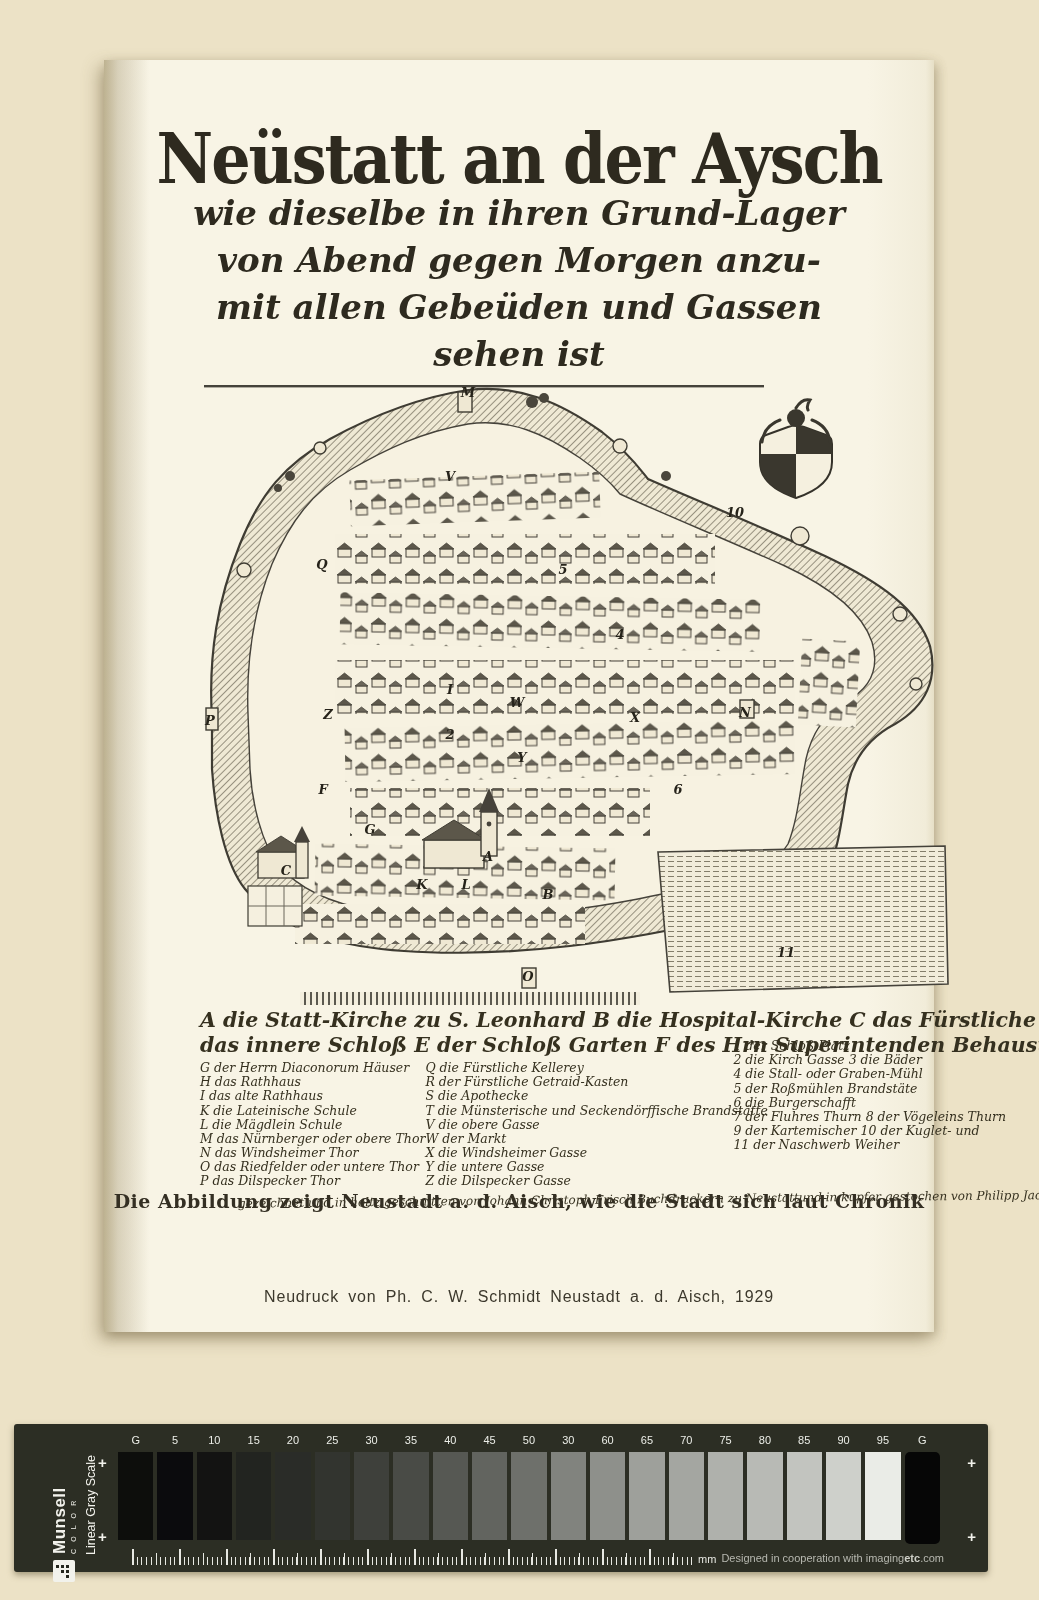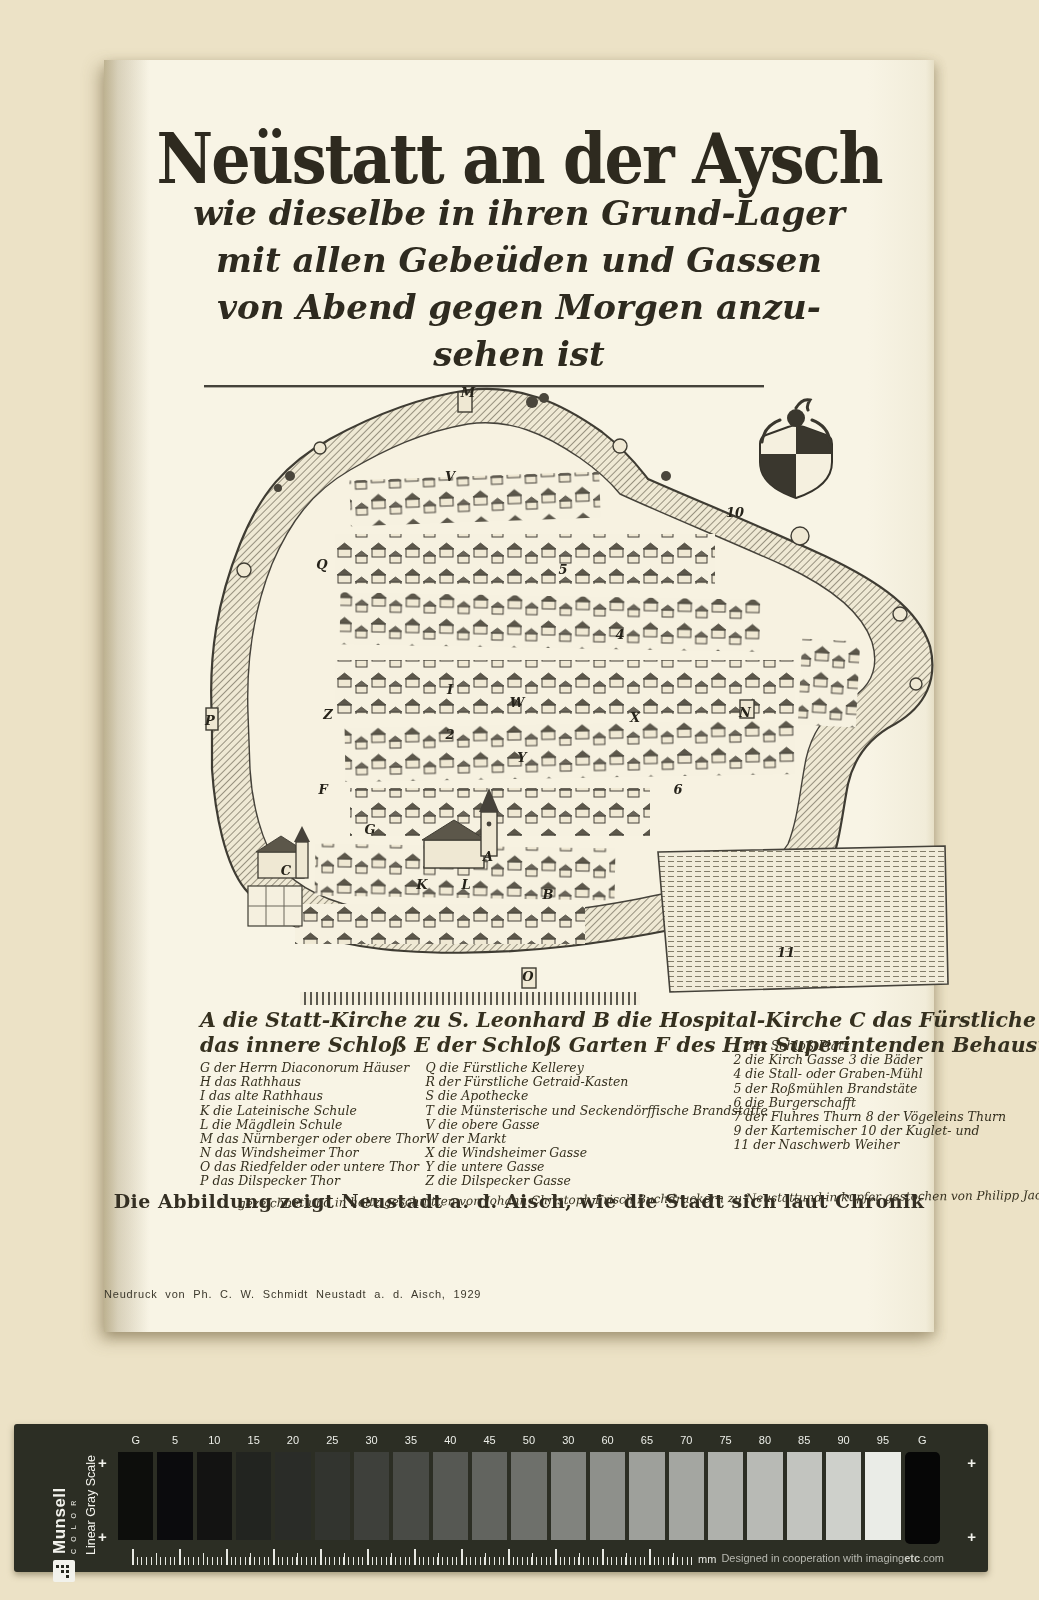--- a/index.html
+++ b/index.html
@@ -34,22 +34,22 @@
   .legend-cols{display:flex;margin-top:4px;}
   .legend-col{font-style:italic;font-size:12.5px;line-height:1.13;white-space:nowrap;}
   .col-l{width:232px;}
   .col-m{width:300px;}
   .col-r{width:208px;margin-top:-22px;padding-left:8px;}
   .legend-credit{display:flex;justify-content:space-between;font-style:italic;font-size:12px;
     margin-top:5px;padding:0 4px 0 38px;transform:rotate(-.6deg);white-space:nowrap;}
   
   .caption{position:absolute;left:0;top:1126px;width:100%;text-align:center;
     font-weight:bold;font-size:19px;line-height:1.6;color:#342f23;letter-spacing:.5px;}
-  .imprint{position:absolute;left:0;top:1228px;width:100%;
-    font-family:"Liberation Sans",sans-serif;font-size:11px;letter-spacing:.8px;word-spacing:4px;color:#3c382c;}
+  .imprint{position:absolute;left:0;top:1228px;width:100%;text-align:center;
+    font-family:"Liberation Sans",sans-serif;font-size:16px;letter-spacing:.8px;word-spacing:4px;color:#3c382c;}
   
   .graybar{position:absolute;left:14px;top:1424px;width:974px;height:148px;
     background:#2c2e24;border-radius:3px;box-shadow:0 3px 6px rgba(90,80,50,.5);}
   .gb-left{position:absolute;left:0;top:0;width:96px;height:100%;}
   .gb-munsell{position:absolute;left:2px;top:76px;transform:rotate(-90deg);transform-origin:50% 50%;
     width:120px;height:44px;display:flex;align-items:center;gap:6px;margin-left:-12px;}
   .gb-logo{width:22px;height:22px;background:#f2f2ec;border-radius:2px;position:relative;flex:none;}
   .gb-logo i{position:absolute;width:3px;height:3px;background:#23251d;border-radius:0;}
   .gb-brandtxt{color:#f2f2ec;font-family:"Liberation Sans",sans-serif;line-height:1;}
   .gb-brand{font-size:17px;font-weight:bold;letter-spacing:.5px;}
@@ -80,22 +80,22 @@
 </head>
 <body>
 
 <div class="paper">
   <div class="curl"></div>
 
   <div class="title-block">
     <div class="title-main">Neüstatt an der Aysch</div>
     <div class="title-sub">
         <div>wie dieselbe in ihren Grund-Lager</div>
+        <div>von Abend gegen Morgen anzu-</div>
         <div>mit allen Gebeüden und Gassen</div>
-        <div>von Abend gegen Morgen anzu-</div>
         <div>sehen ist</div>
       </div>
   </div>
 
   <div class="map-wrap">
     <svg viewBox="0 0 755 627" width="755" height="627">
       <defs>
         <pattern id="hatch" width="5" height="5" patternUnits="userSpaceOnUse" patternTransform="rotate(45)">
           <rect width="5" height="5" fill="#efe9d4"></rect>
           <line x1="0" y1="0" x2="0" y2="5" stroke="#716b5a" stroke-width="1.4"></line>

